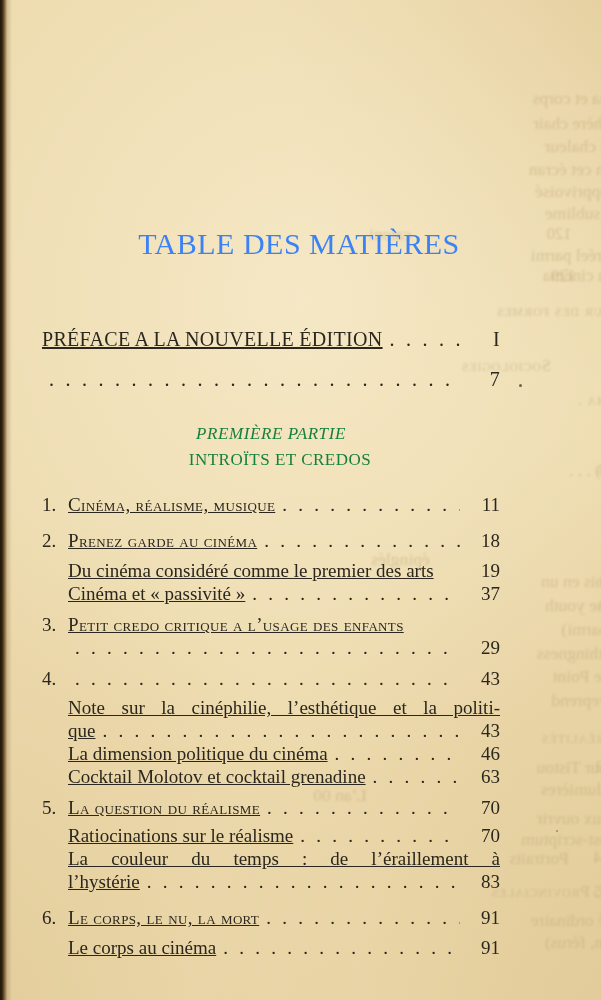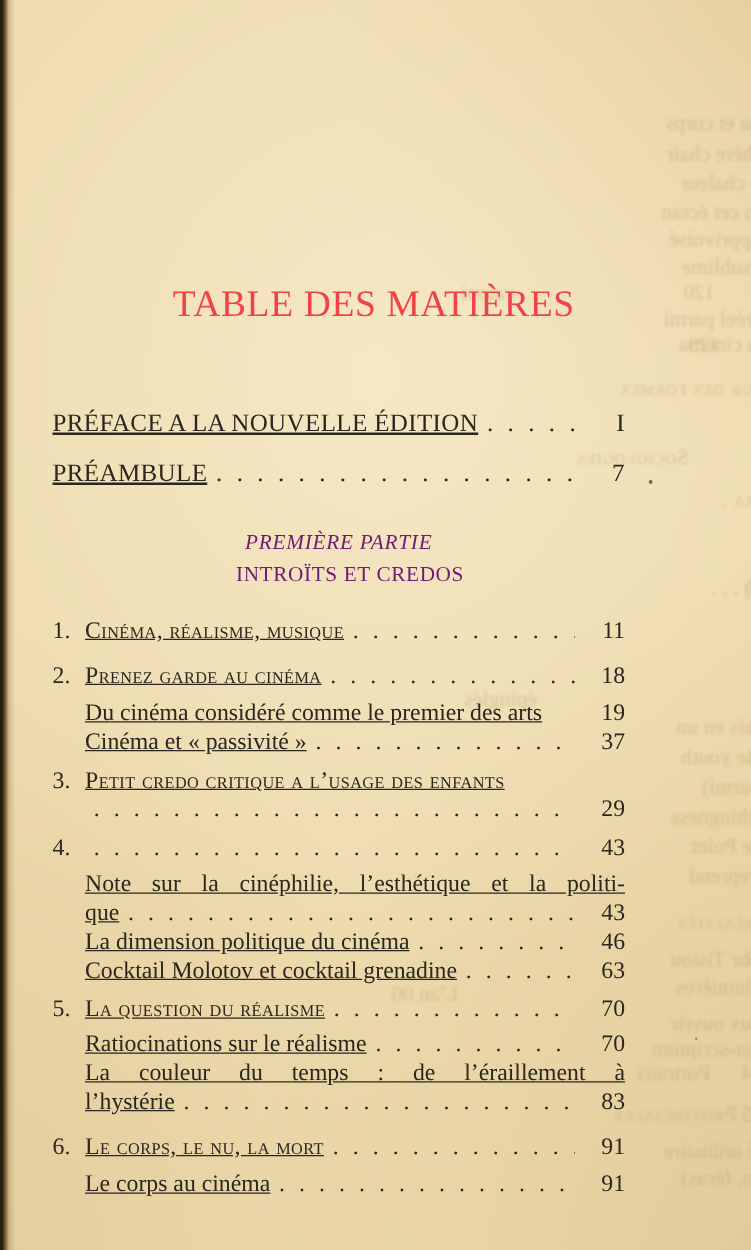--- a/index.html
+++ b/index.html
@@ -20,25 +20,25 @@
   
   .ghost{position:absolute;white-space:nowrap;
     transform:scaleX(-1);transform-origin:100% 50%;
     color:#c2ab7c;opacity:.55;filter:blur(1.15px);
     font-size:17.5px;line-height:20px;}
   .gcaps{font-variant:small-caps;letter-spacing:.8px;font-size:16.5px;}
   .gnum{font-size:16.5px;}
   
   .title{position:absolute;top:226px;left:42px;width:458px;line-height:36px;
     text-align:center;transform:translateX(28px);
-    font-size:30px;letter-spacing:.5px;color:#ef4444;}
+    font-size:30px;letter-spacing:.5px;color:#3b82f6;}
   .front{position:absolute;top:324px;left:42px;width:458px;}
   .front .row{line-height:30px;font-size:20px;letter-spacing:.3px;}
   .front .row + .row{margin-top:10px;}
-  .part{position:absolute;top:424px;left:42px;width:458px;text-align:center;color:#701a75;}
+  .part{position:absolute;top:424px;left:42px;width:458px;text-align:center;color:#15803d;}
   .part-kicker{font-style:italic;font-size:17px;line-height:20px;letter-spacing:.6px;}
   .part-title{font-size:17px;line-height:26px;letter-spacing:.5px;margin-top:3px;transform:translateX(9px);}
   .toc{position:absolute;top:493px;left:42px;width:458px;}
   .row{display:flex;align-items:baseline;}
   .toc .row{line-height:23px;font-size:19px;}
   .num{flex:0 0 26px;}
   .label{flex:0 1 auto;text-decoration:underline;}
   .sc .label{font-variant:small-caps;letter-spacing:.35px;}
   .just .label{flex:1 1 auto;text-align:justify;text-align-last:justify;}
   .dots{flex:1 1 0;overflow:hidden;white-space:nowrap;margin:0 6px 0 7px;}
@@ -102,21 +102,20 @@
 
 <div class="title">TABLE DES MATIÈRES</div>
 
 <div class="front">
   <div class="row">
     <span class="label">PRÉFACE A LA NOUVELLE ÉDITION</span>
     <span class="dots"></span>
     <span class="pg">I</span>
   </div>
   <div class="row">
-    <span class="label">PRÉAMBULE</span>
     <span class="dots"></span>
     <span class="pg">7</span>
   </div>
 </div>
 
 <div class="part">
   <div class="part-kicker">PREMIÈRE PARTIE</div>
   <div class="part-title">INTROÏTS ET CREDOS</div>
 </div>
 

